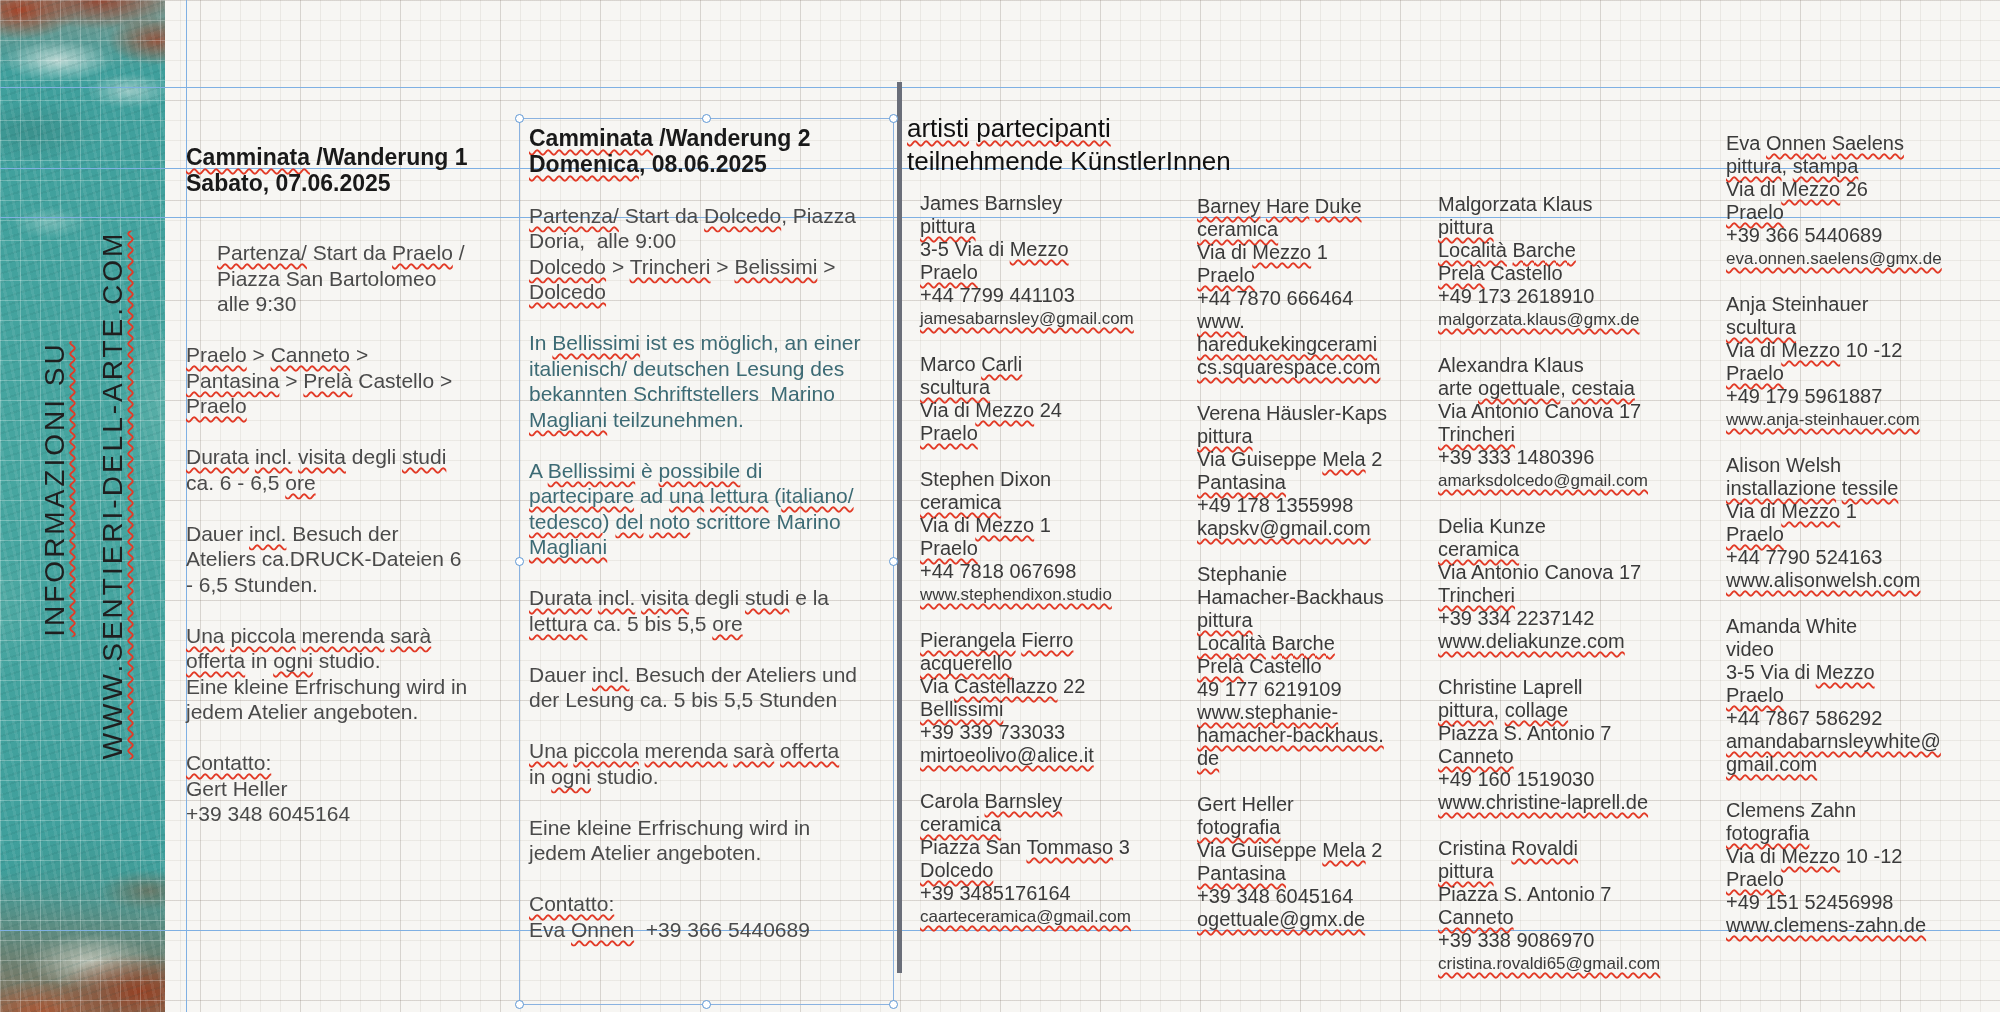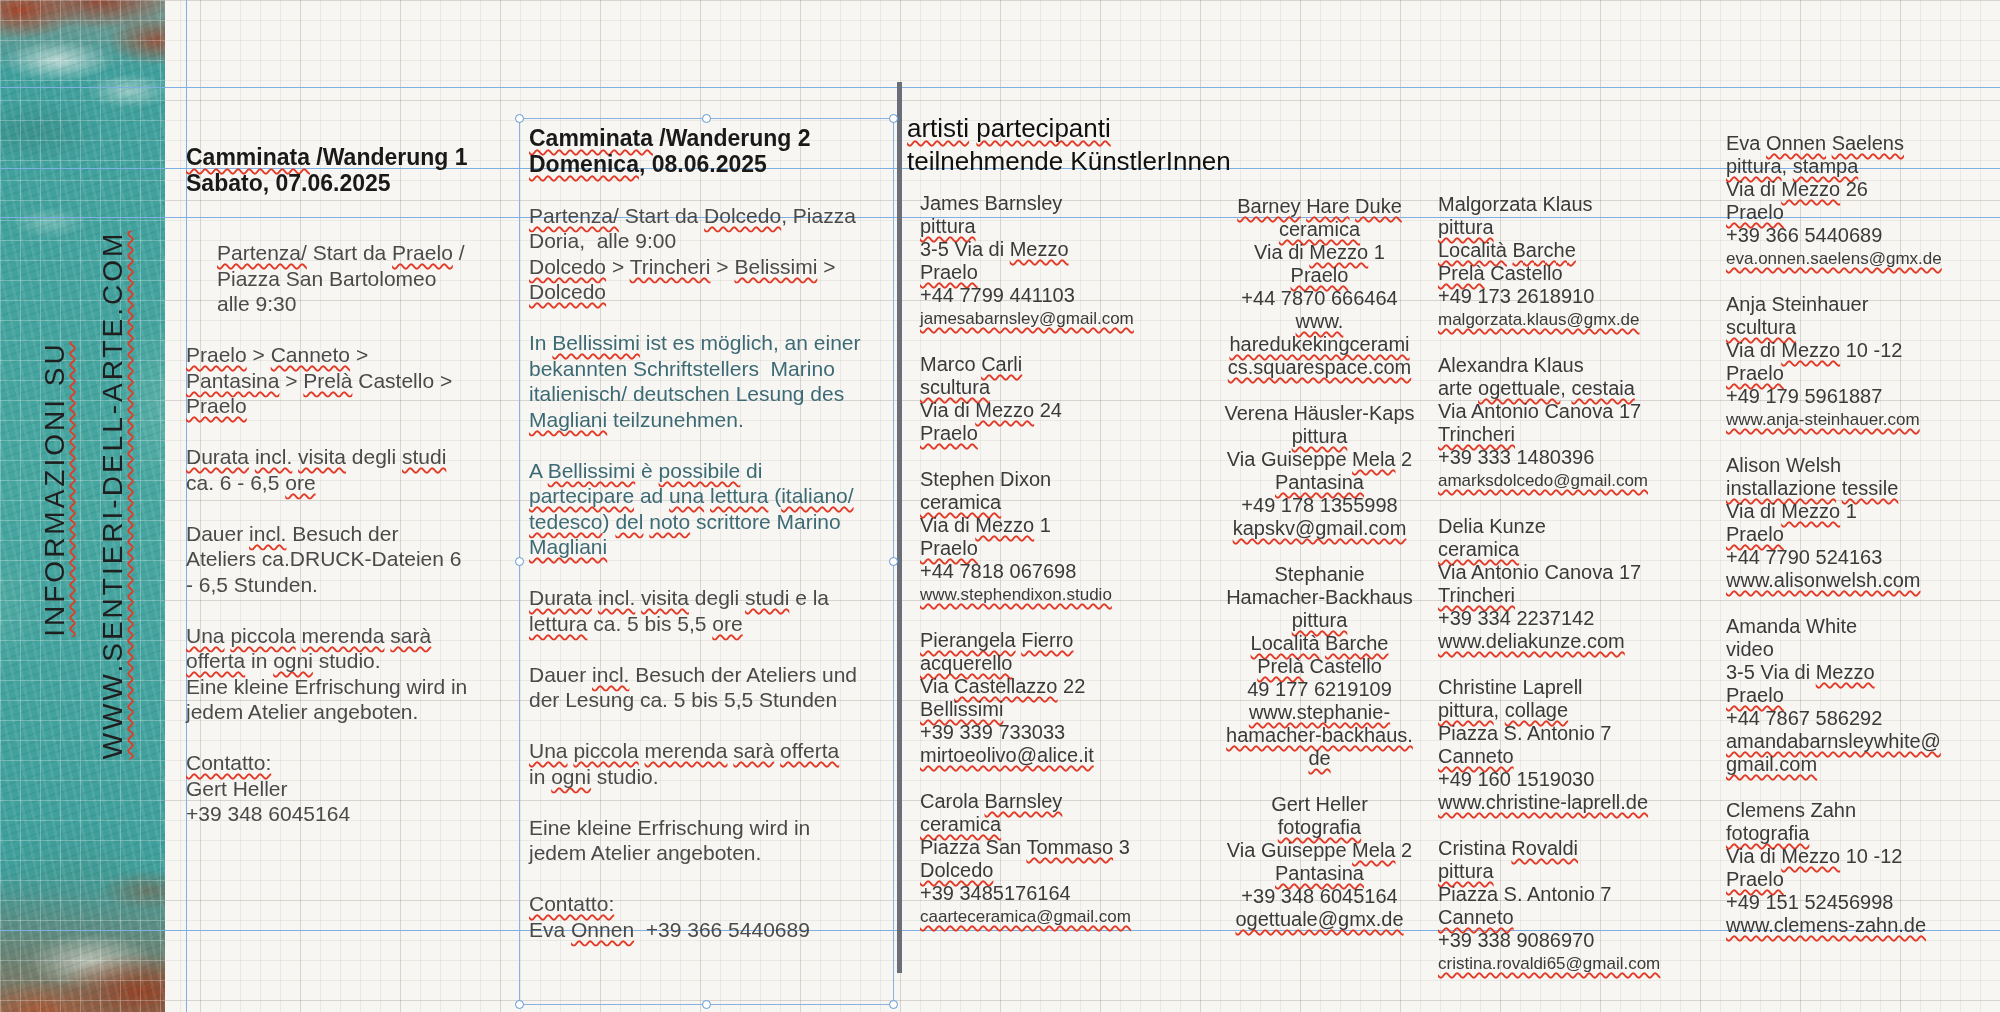--- a/index.html
+++ b/index.html
@@ -68,21 +68,21 @@
   .frame .content{position:absolute;left:9px;top:6px;width:360px;}
   .handle{position:absolute;width:7px;height:7px;border-radius:50%;
     background:#fff;border:1.5px solid #5e97d4;z-index:7;}
   .h-tl{left:-5px;top:-5px;} .h-tc{left:50%;margin-left:-5px;top:-5px;} .h-tr{right:-5px;top:-5px;}
   .h-ml{left:-5px;top:50%;margin-top:-5px;} .h-mr{right:-5px;top:50%;margin-top:-5px;}
   .h-bl{left:-5px;bottom:-5px;} .h-bc{left:50%;margin-left:-5px;bottom:-5px;} .h-br{right:-5px;bottom:-5px;}
   
   .art-head{position:absolute;left:907px;top:112px;z-index:5;font-size:26px;line-height:33px;color:#101010;}
   .acol{position:absolute;z-index:5;width:272px;font-size:20px;line-height:23px;color:#3a3a3a;}
   .acol-a{left:920px;top:192px;}
-  .acol-b{left:1197px;top:195px;width:245px;text-align:center;}
+  .acol-b{left:1197px;top:195px;width:245px;}
   .acol-c{left:1438px;top:157px;margin-top:36px;}
   .acol-d{left:1726px;top:132px;width:280px;}
   .entry{margin-top:23px;}
   .entry:first-child{margin-top:0;}
   .acol-b .entry{}
   .acol-b .entry:first-child{margin-top:0;}
   .ln.small{font-size:17px;}
 </style>
 </head>
 <body>
@@ -153,22 +153,22 @@
           <div class="ln"><span class="sq">Domenica</span>, 08.06.2025</div>
         </div>
         <div class="para">
           <div class="ln"><span class="sq">Partenza/</span> Start da <span class="sq">Dolcedo</span>, Piazza</div>
           <div class="ln">Doria,&nbsp; alle 9:00</div>
           <div class="ln"><span class="sq">Dolcedo</span> &gt; <span class="sq">Trincheri</span> &gt; <span class="sq">Belissimi</span> &gt;</div>
           <div class="ln"><span class="sq">Dolcedo</span></div>
         </div>
         <div class="para teal">
           <div class="ln">In <span class="sq">Bellissimi</span> ist es möglich, an einer</div>
+          <div class="ln">italienisch/ deutschen Lesung des</div>
           <div class="ln">bekannten Schriftstellers&nbsp; Marino</div>
-          <div class="ln">italienisch/ deutschen Lesung des</div>
           <div class="ln"><span class="sq">Magliani</span> teilzunehmen.</div>
         </div>
         <div class="para teal">
           <div class="ln">A <span class="sq">Bellissimi</span> è <span class="sq">possibile</span> di</div>
           <div class="ln"><span class="sq">partecipare</span> ad <span class="sq">una</span> <span class="sq">lettura</span> (<span class="sq">italiano/</span></div>
           <div class="ln"><span class="sq">tedesco</span>) <span class="sq">del</span> <span class="sq">noto</span> scrittore Marino</div>
           <div class="ln"><span class="sq">Magliani</span></div>
         </div>
         <div class="para">
           <div class="ln"><span class="sq">Durata</span> <span class="sq">incl.</span> <span class="sq">visita</span> degli <span class="sq">studi</span> e la</div>

